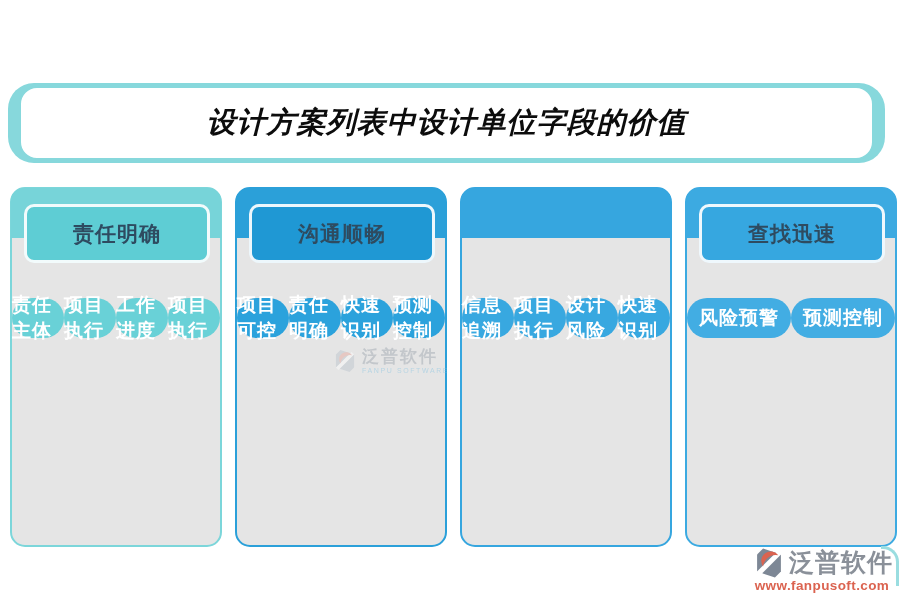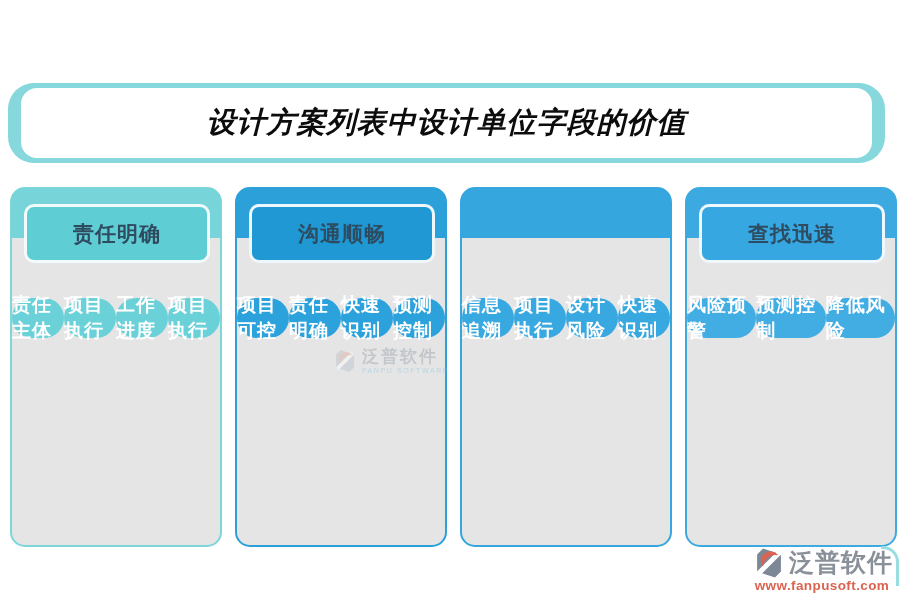--- a/index.html
+++ b/index.html
@@ -145,21 +145,20 @@
   </section>
 
   <section class="card card-3" style="--band: #3CAAE1; --header: #36A7E0; --item: #42ADE3; --border: #3CAAE1;">
     <div class="band"></div>
     <div class="header-pill">
       <span>查找迅速</span>
     </div>
     <div class="items">
       <div class="pill">风险预警</div>
       <div class="pill">预测控制</div>
-      <div class="pill">降低风险</div>
     </div>
   </section>
 
   <div class="watermark">
     <span style="display:inline-flex">
       <svg width="26" height="26" viewBox="0 0 40 40">
         <polygon points="13,3 34,10 34,30 27,37 6,30 6,10" fill="#B9C2CC"></polygon>
         <polygon points="6,30 30,6 34,10 10,34" fill="#ffffff"></polygon>
         <path d="M13 24 A11 11 0 0 1 31 11 A15 15 0 0 0 13 24 Z" fill="#E8A79A"></path>
       </svg>

